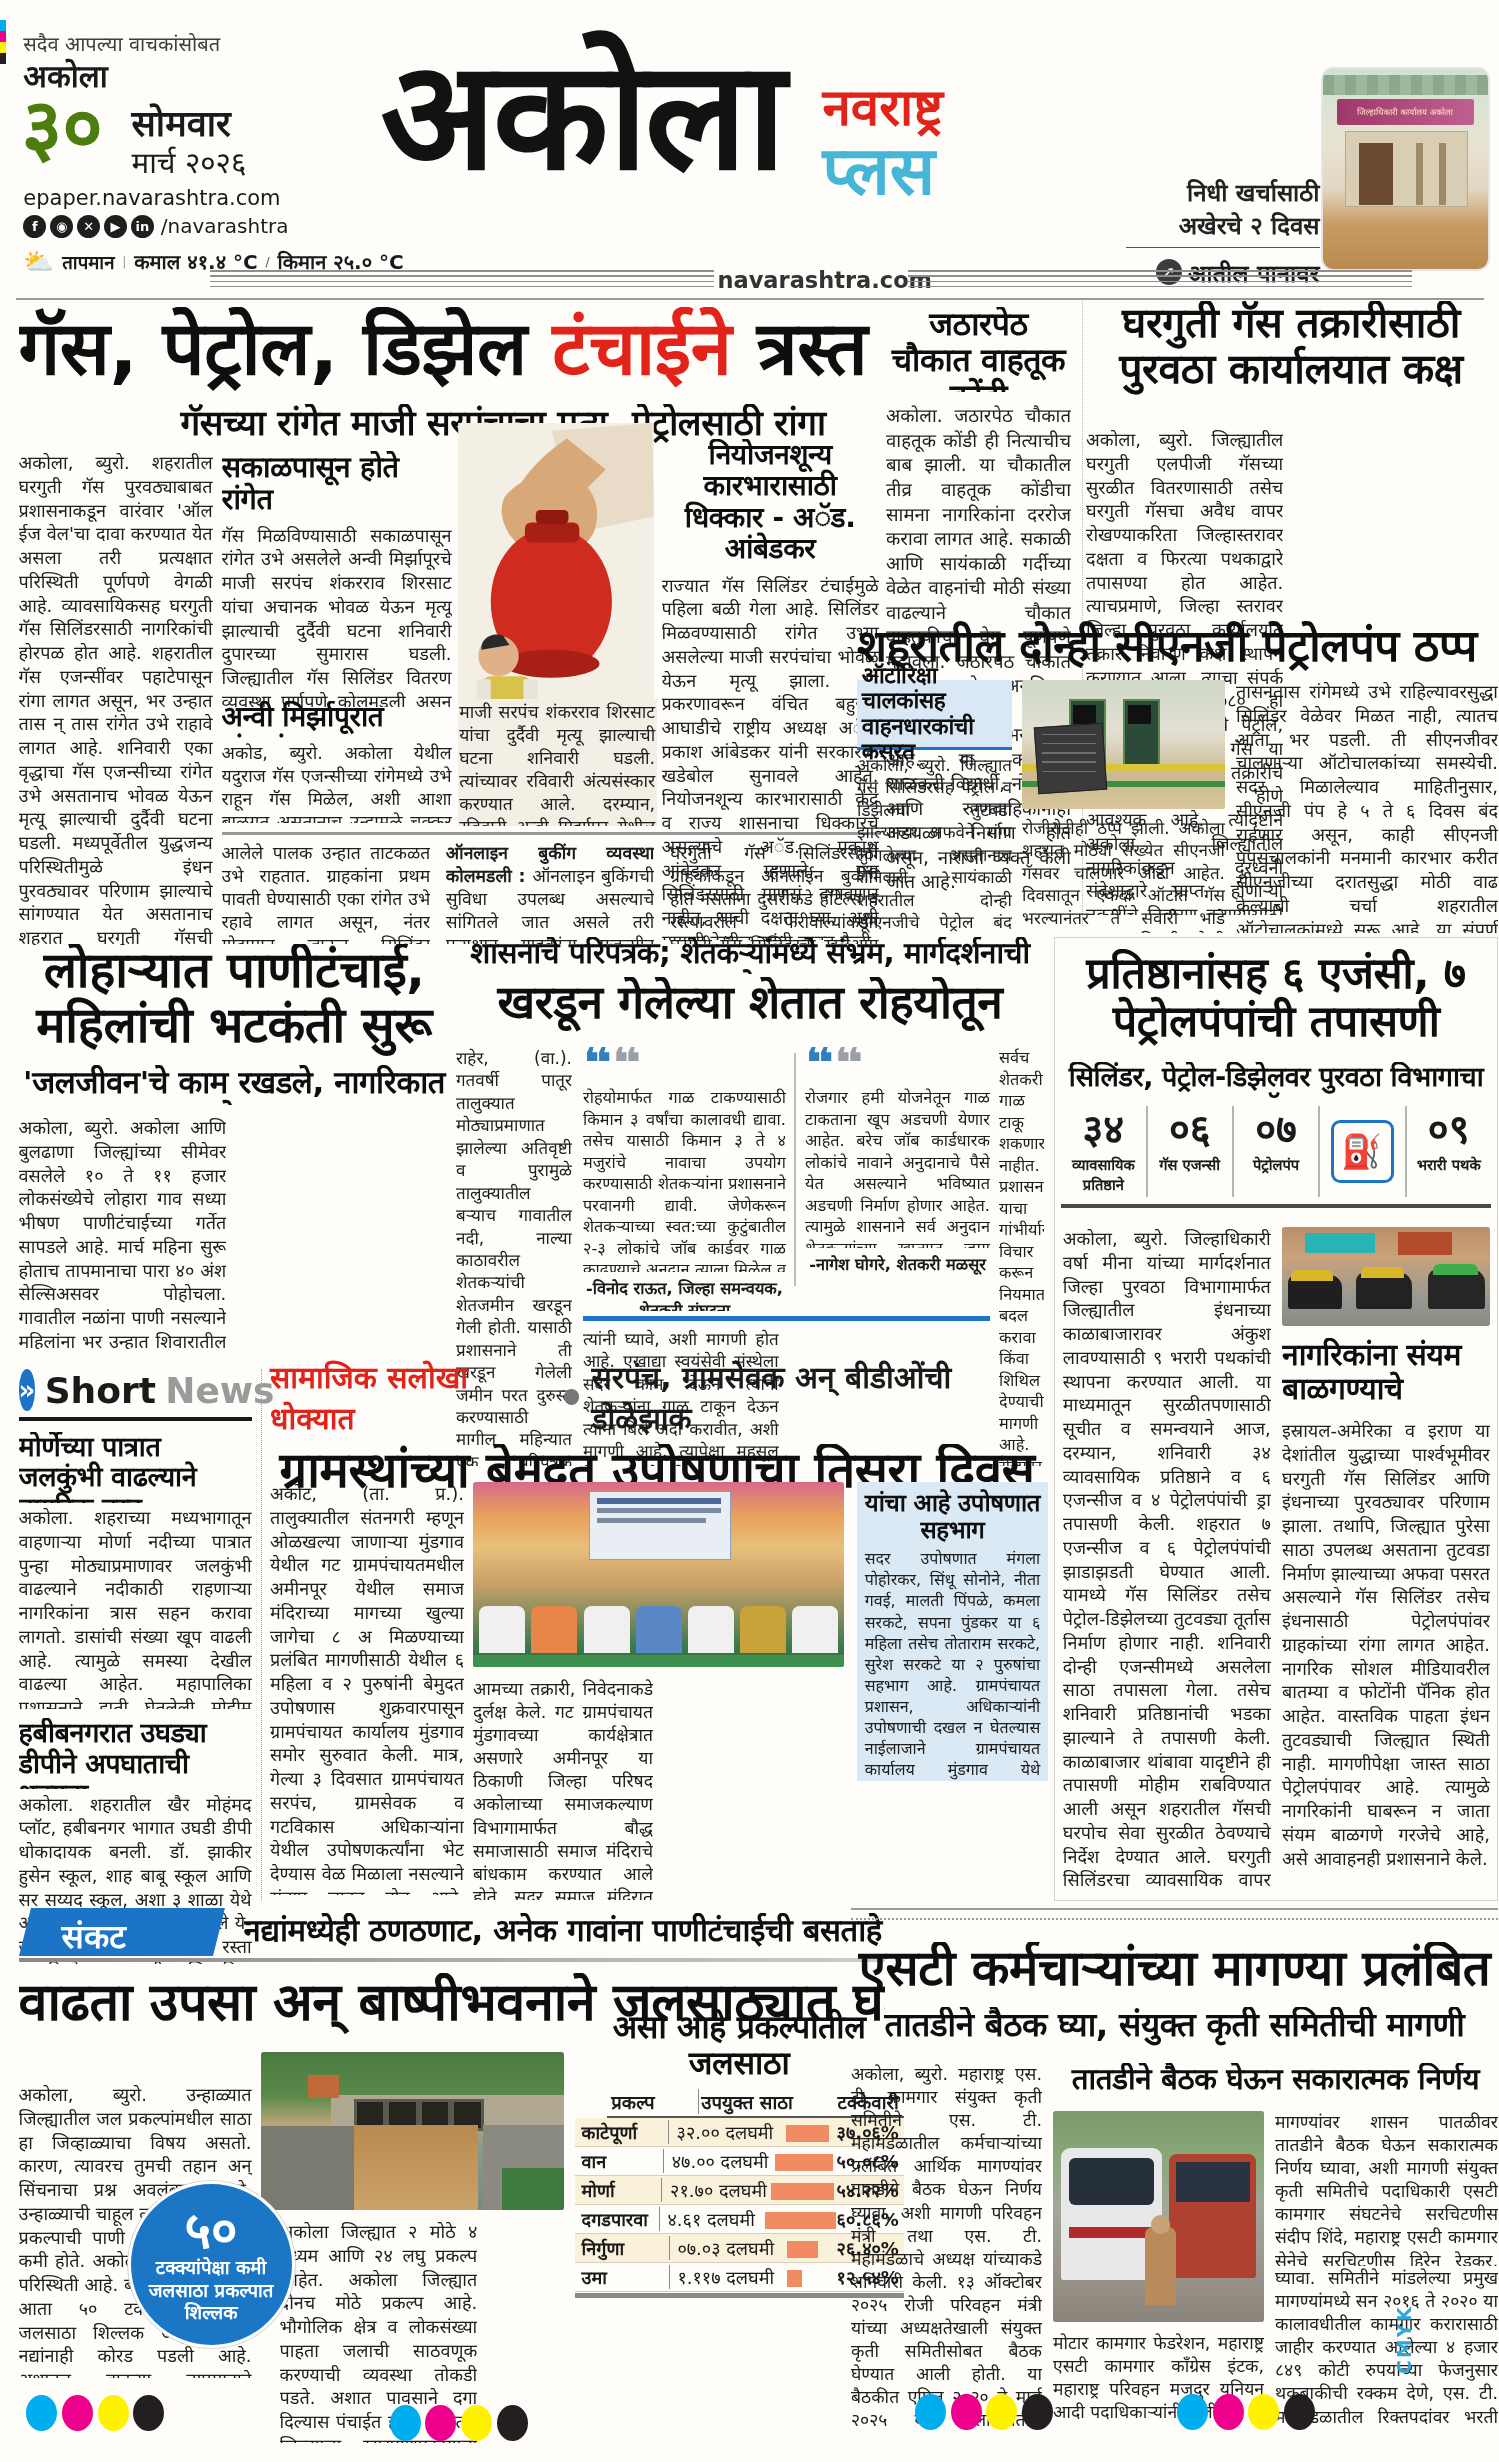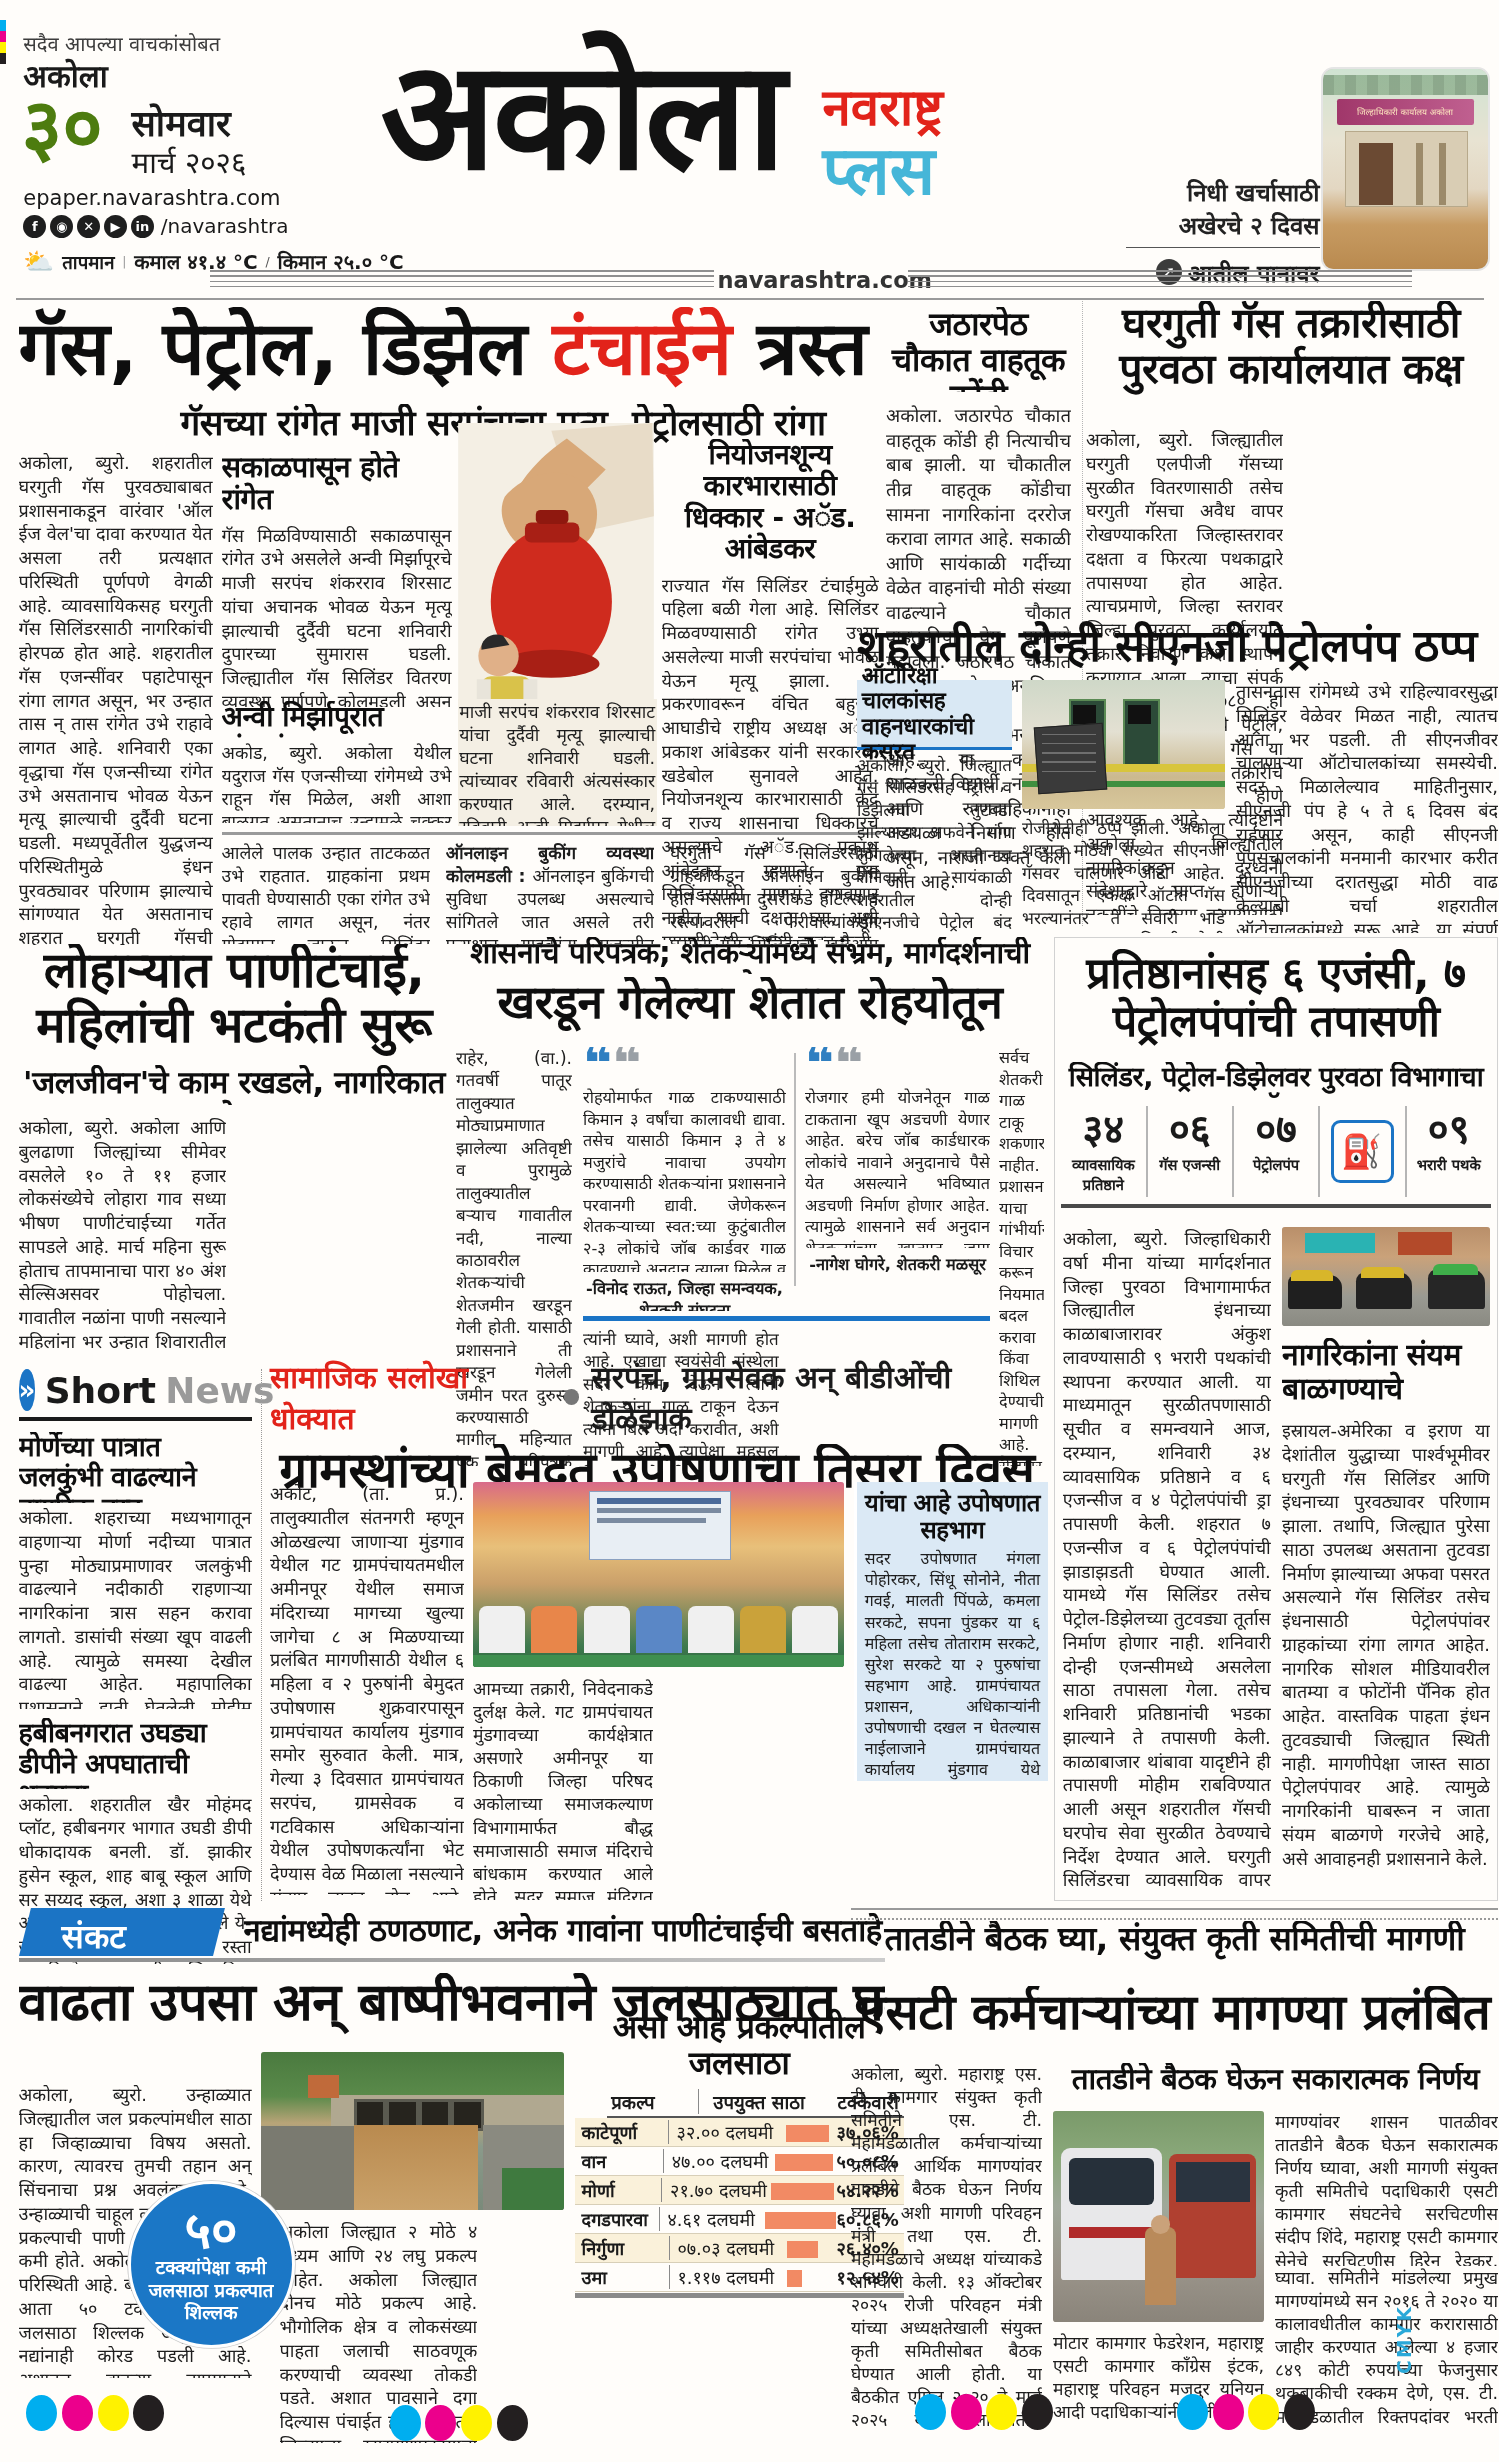--- a/index.html
+++ b/index.html
@@ -352,21 +352,21 @@
       <div style="position:absolute;left:222px;top:73px;width:81px;height:85px;background:#8a8a80;"></div>
       <div style="position:absolute;left:0px;top:74px;width:93px;height:84px;background:#7a7a70;"></div>
       <div style="position:absolute;left:241px;top:116px;width:62px;height:42px;background:#3f7a3f;"></div>
       <div style="position:absolute;left:47px;top:23px;width:31px;height:23px;background:#c06a3a;"></div>
     </div>
 
     <div class="s" style="left:556px;top:102px;width:329px;">
       <div class="hd c" style="font-size:32px;">असा आहे प्रकल्पातील जलसाठा</div>
       <div style="display:flex;font-size:18.6px;font-weight:bold;border-bottom:2.3px solid #555;margin-top:6.2px;height:28px;align-items:center;margin-left:32px;">
         <span style="width:87px;padding-left:4.7px;">प्रकल्प</span>
-        <span style="width:110px;padding-left:14px;border-left:1.6px solid #8a8a8a;">उपयुक्त साठा</span>
+        <span style="width:110px;padding-left:2px;border-left:1.6px solid #8a8a8a;">उपयुक्त साठा</span>
         <span style="flex:1;text-align:right;padding-right:4.7px;">टक्केवारी</span>
       </div>
       <div class="wrow cream">
         <span class="wname">काटेपूर्णा</span>
           <span class="wsto">३२.०० दलघमी</span>
           <span class="wbarzone"><span class="wbar" style="display: inline-block; vertical-align: middle; width: 43px; height: 17px;"></span></span>
           <span class="wpct">३७.०६%</span>
       </div>
       <div class="wrow">
         <span class="wname">वान</span>
@@ -410,22 +410,22 @@
     <div class="s" style="left:7.8px;top:487px;">
       <span class="dot" style="background:#00aeef;"></span><span class="dot" style="background:#ec008c;"></span><span class="dot" style="background:#fff200;"></span><span class="dot" style="background:#231f20;"></span>
     </div>
     <div class="s" style="left:371px;top:497px;">
       <span class="dot" style="background:#00aeef;"></span><span class="dot" style="background:#ec008c;"></span><span class="dot" style="background:#fff200;"></span><span class="dot" style="background:#231f20;"></span>
     </div>
   </div>
 
   <div class="s" style="left:851px;top:1908px;width:647px;height:543px;">
     <div style="height:7.8px;border-top:2.3px solid #9a9a9a;border-bottom:2.3px dotted #9a9a9a;"></div>
+    <div class="hd c ov" style="font-size:49px;height:64px;margin-top:22px;white-space:nowrap;">एसटी कर्मचाऱ्यांच्या मागण्या प्रलंबित</div>
     <div class="hd c ov" style="font-size:33px;height:43px;margin-top:1.6px;">तातडीने बैठक घ्या, संयुक्त कृती समितीची मागणी</div>
-    <div class="hd c ov" style="font-size:49px;height:64px;margin-top:22px;white-space:nowrap;">एसटी कर्मचाऱ्यांच्या मागण्या प्रलंबित</div>
 
     <div class="s bt ov" style="left:0;top:155px;width:191px;height:363px;font-size:17.5px;">अकोला, ब्युरो. महाराष्ट्र एस. टी. कामगार संयुक्त कृती समितीने एस. टी. महामंडळातील कर्मचाऱ्यांच्या प्रलंबित आर्थिक मागण्यांवर तातडीने बैठक घेऊन निर्णय घ्यावा, अशी मागणी परिवहन मंत्री तथा एस. टी. महामंडळाचे अध्यक्ष यांच्याकडे शनिवारी केली. १३ ऑक्टोबर २०२५ रोजी परिवहन मंत्री यांच्या अध्यक्षतेखाली संयुक्त कृती समितीसोबत बैठक घेण्यात आली होती. या बैठकीत एप्रिल २०२० ते मार्च २०२५ या कालावधीतील करारासंबंधी विविध मागण्यांवर चर्चा झाली होती. तसेच जानेवारी २०२५ ते डिसेंबर २०२५ या कालावधीतील वेतनवाढीचा प्रश्नही प्रलंबित असून, या संदर्भात तत्काळ निर्णय घेण्याची मागणी केली. निवेदनानुसार, एस. टी. महामंडळाच्या कर्मचाऱ्यांच्या अनेक आर्थिक मागण्या अद्याप प्रलंबित आहेत. राज्यात लोकसभा, विधानसभा, नगरपालिका, जिल्हा परिषद व पंचायत समिती निवडणुकीमुळे बैठका होऊ शकल्या नाहीत. मात्र आता</div>
 
     <div class="s hd ov" style="left:202px;top:155px;width:445px;height:39px;font-size:29.5px;text-align:center;">तातडीने बैठक घेऊन सकारात्मक निर्णय घ्यावा</div>
 
     <div class="ph" style="left:202px;top:203px;width:211px;height:211px;">
       <div style="position:absolute;inset:0;background:linear-gradient(180deg,#7a9a6a 0%,#8aa87a 22%,#a0a89a 45%,#9a948a 75%,#8a847a 100%);"></div>
       <div style="position:absolute;left:7.8px;top:37px;width:101px;height:132px;background:#e8e8ea;border-radius:9.3px 9.3px 3.1px 3.1px;"></div>
       <div style="position:absolute;left:15.5px;top:47px;width:85px;height:47px;background:#26303a;border-radius:6.2px;"></div>
       <div style="position:absolute;left:15.5px;top:116px;width:85px;height:11px;background:#b02a2a;"></div>

